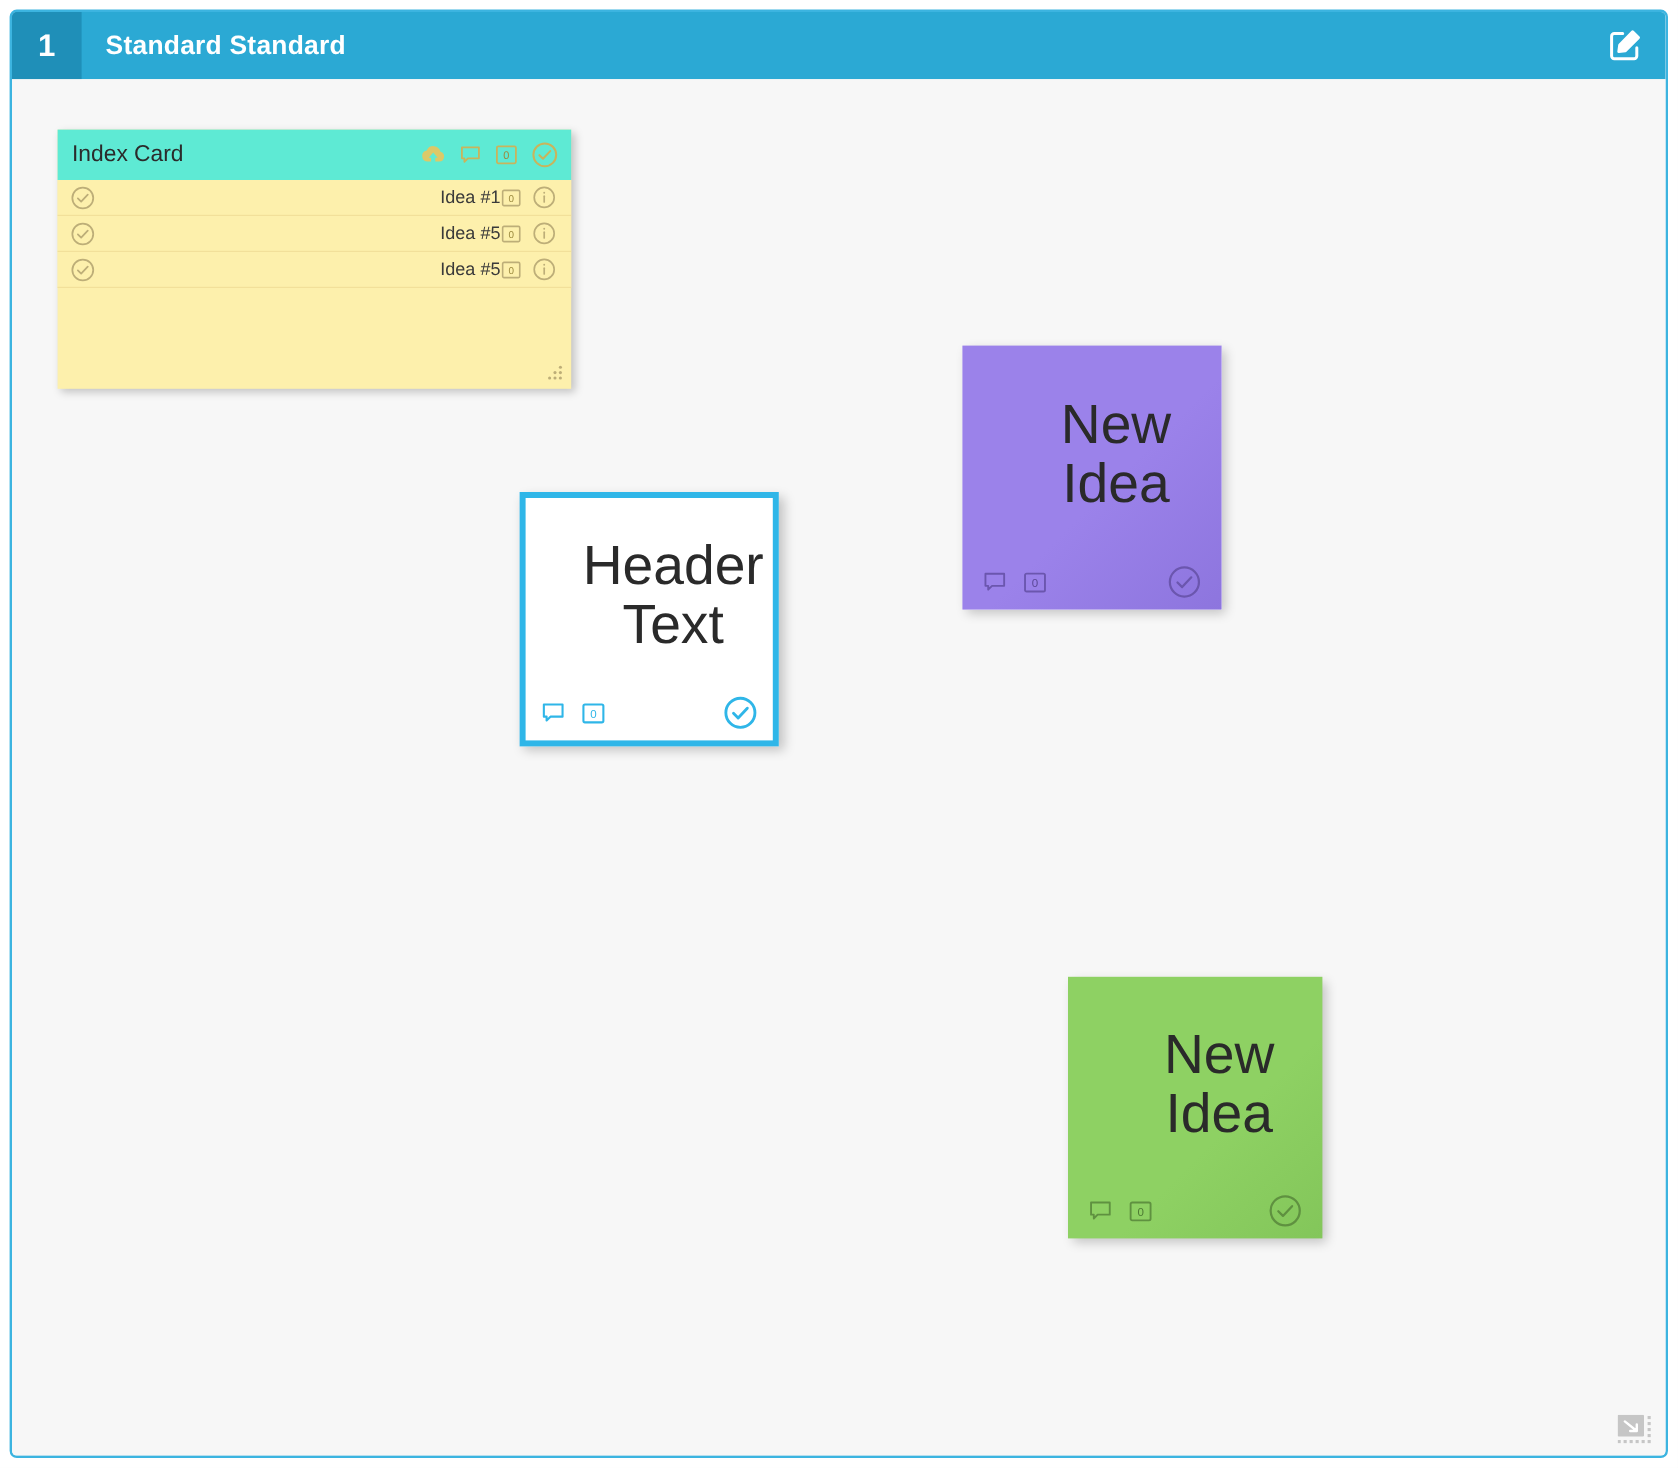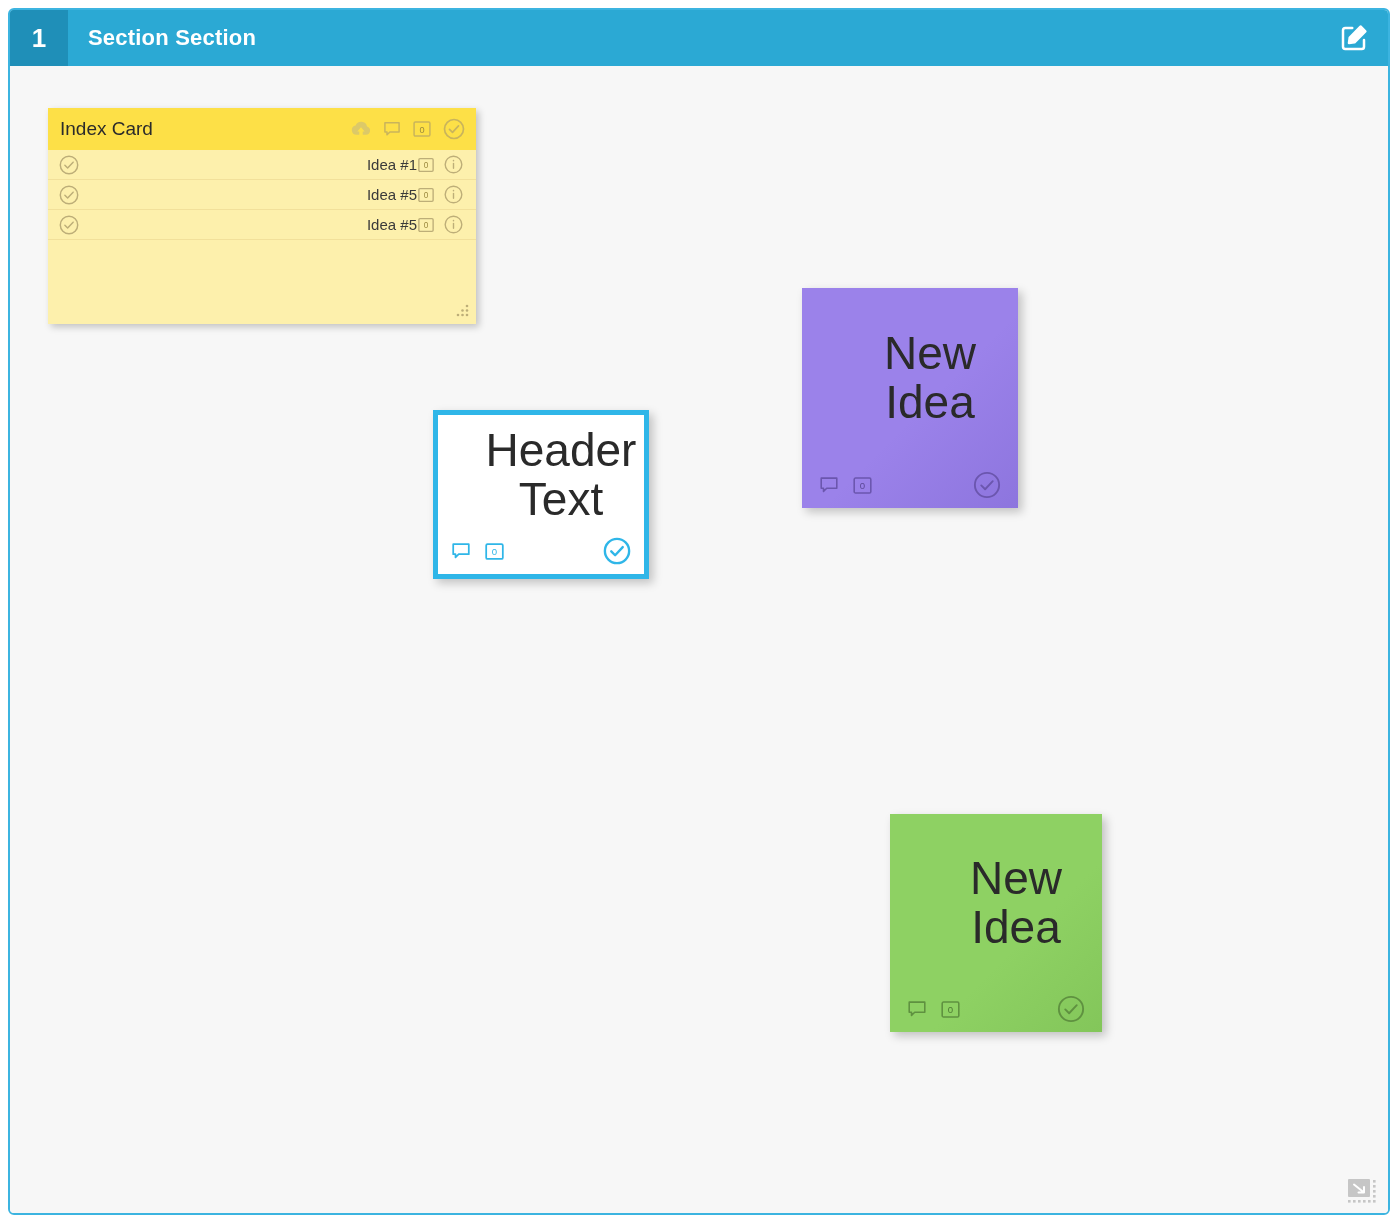--- a/index.html
+++ b/index.html
@@ -92,21 +92,21 @@
     left: 38px;
     top: 42px;
     width: 428px;
     height: 216px;
     background: #fdf0ac;
     box-shadow: 3px 3px 7px rgba(0,0,0,0.22);
   }
 
   .ic-header {
     height: 42px;
-    background: #fde047;
+    background: #5eead4;
     display: flex;
     align-items: center;
     padding: 0 10px 0 12px;
   }
 
   .ic-title {
     font-size: 19px;
     color: #2b2b2b;
     flex: 1 1 auto;
   }
@@ -200,21 +200,21 @@
     top: 748px;
     width: 212px;
     height: 218px;
     background: linear-gradient(135deg, #8ed163 0%, #8ed163 60%, #83c65a 100%);
   }
 
   .note-white {
     left: 423px;
     top: 344px;
     width: 216px;
-    height: 169px;
+    height: 212px;
     background: #ffffff;
     border: 5px solid #2fb6e8;
   }
 
   .note-white .note-text { color: #2a2a2a; }
   .note-white .note-footer { padding: 0 12px; }
 
   
   .canvas-resize {
     position: absolute;
@@ -228,21 +228,21 @@
 </style>
 </head>
 <body>
 
 <div id="app">
 
   <div class="section-frame">
 
     <div class="section-header">
       <div class="section-number">1</div>
-      <div class="section-title">Section Section</div>
+      <div class="section-title">Standard Standard</div>
       <div class="section-edit-btn">
         <span>
           <svg width="30" height="30" viewBox="0 0 24 24" fill="none" stroke="#ffffff" stroke-width="2" stroke-linecap="round" stroke-linejoin="round">
             <path d="M20 13.5V19a1.8 1.8 0 0 1-1.8 1.8H5A1.8 1.8 0 0 1 3.2 19V5.8A1.8 1.8 0 0 1 5 4h5.6"></path>
             <path d="M17.2 2.8l3.9 3.9L12.4 15.4l-4.4.6.6-4.4z" fill="#ffffff" stroke="#ffffff"></path>
           </svg>
         </span>
       </div>
     </div>
 

